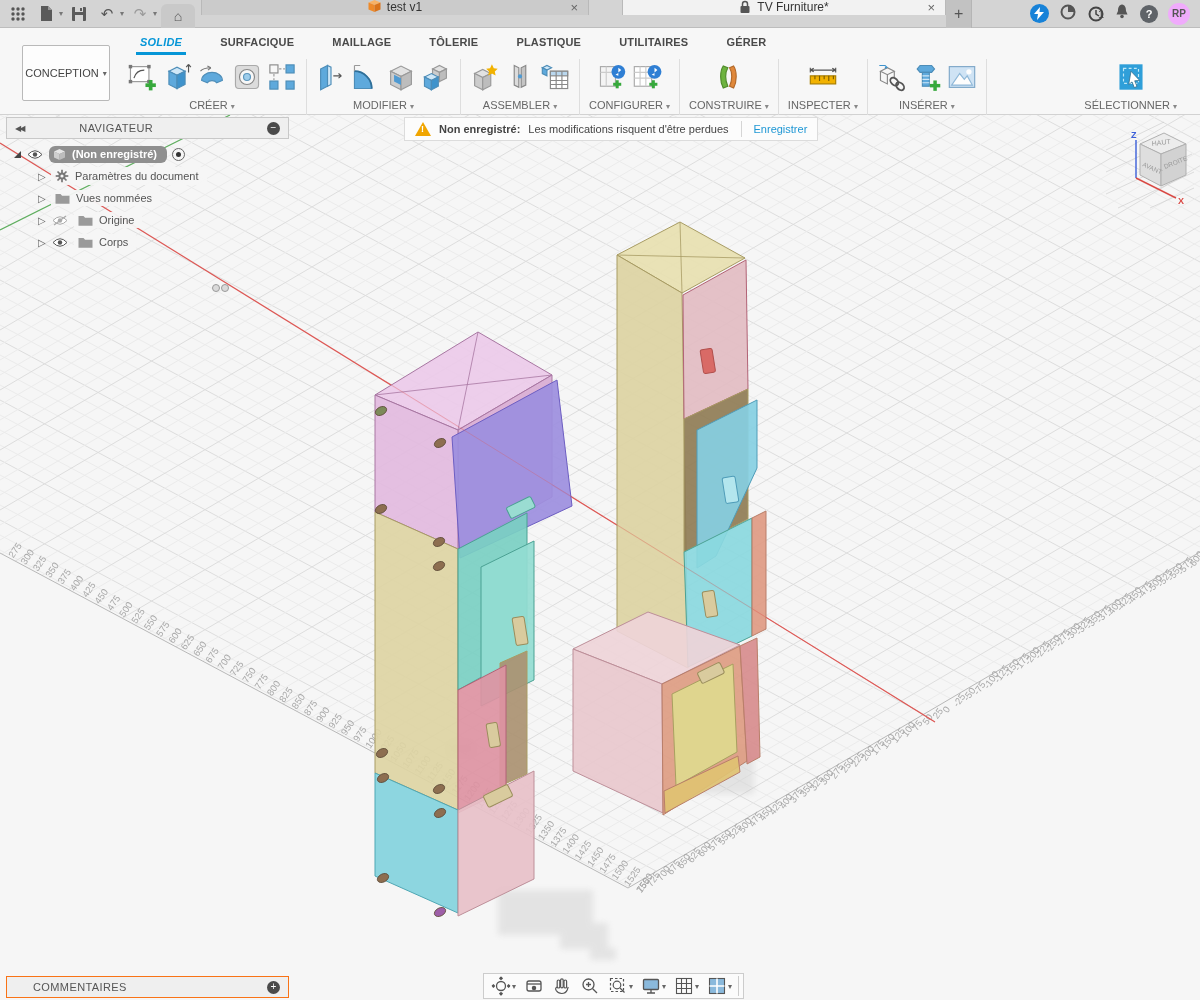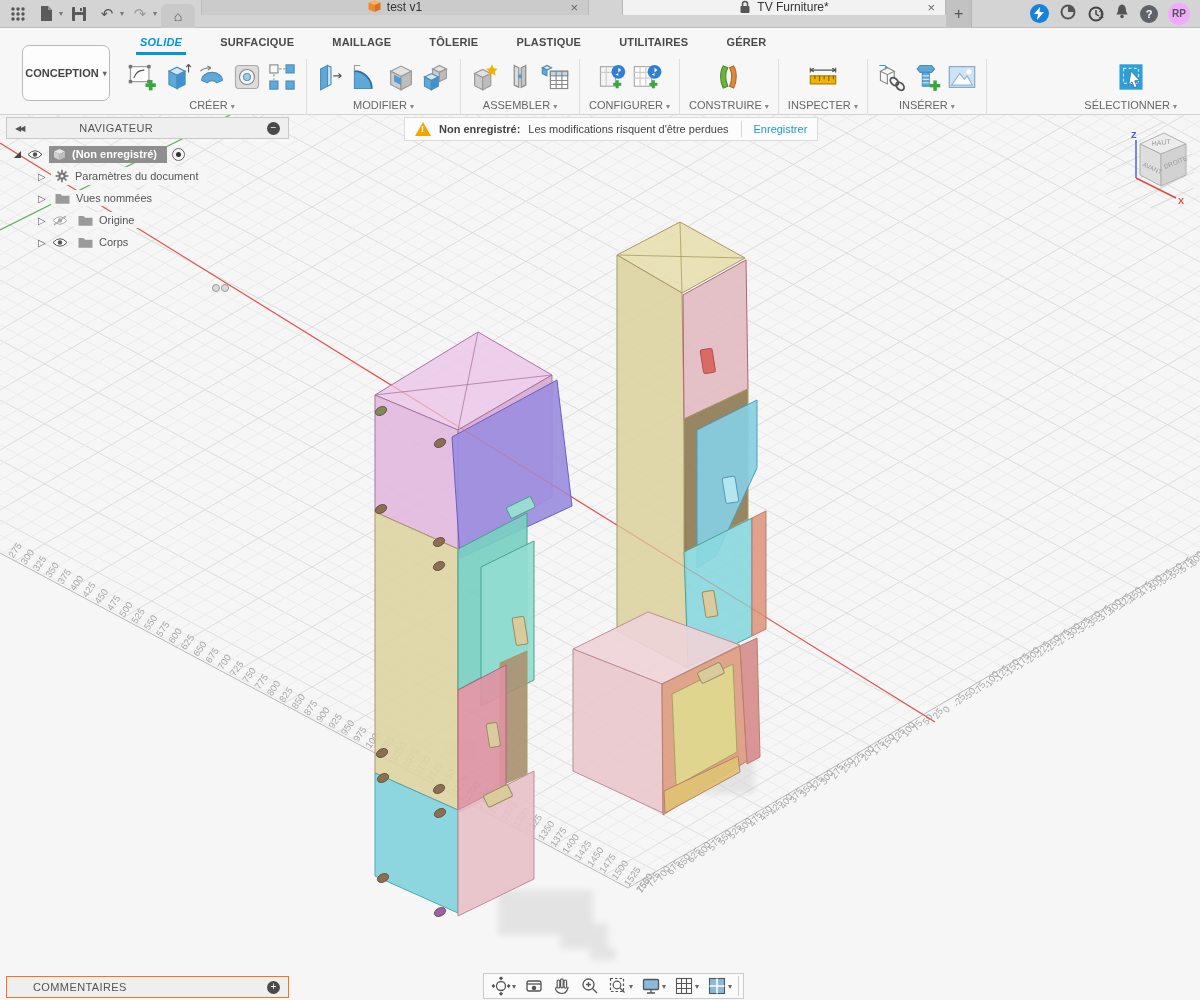--- a/index.html
+++ b/index.html
@@ -24,22 +24,22 @@
   .tb-right{margin-left:auto;display:flex;align-items:center;gap:10px;padding:0 10px;}
   .circle-ic{border-radius:50%;display:flex;align-items:center;justify-content:center;}
   .ext-ic{width:19px;height:19px;background:#1782d8;}
   .help-ic{width:18px;height:18px;background:#5f6368;color:#fff;font-size:11px;font-weight:bold;}
   .avatar{width:22px;height:22px;background:#f0abfc;color:#555;font-size:10px;font-weight:bold;}
   .badge1{font-size:11px;color:#444;margin-left:-7px;}
   
   .ribbon{position:absolute;top:28px;left:0;width:1200px;height:87px;background:#f7f7f7;
     border-bottom:1px solid #d2d2d2;}
   .conception{position:absolute;left:22px;top:17px;width:88px;height:56px;background:#fdfdfd;
-    border:1px solid #b9b9b9;border-radius:7px;display:flex;align-items:center;justify-content:center;
-    gap:4px;font-size:11px;font-weight:bold;color:#444;}
+    border:1px solid #b9b9b9;border-radius:2px;display:flex;align-items:center;justify-content:center;
+    gap:4px;font-size:11px;font-weight:normal;color:#444;}
   .rtabs{position:absolute;left:138px;top:0;height:27px;display:flex;gap:34px;align-items:center;
     font-size:11px;font-weight:bold;color:#4a4a4a;}
   .rtab{position:relative;padding:6px 2px;letter-spacing:.2px;}
   .rtab.active{color:#0696d7;font-style:italic;}
   .rtab.active::after{content:"";position:absolute;left:-2px;right:-2px;bottom:-1px;height:3px;background:#0696d7;}
   .rgroups{position:absolute;left:118px;top:30px;right:14px;height:56px;display:flex;align-items:flex-start;}
   .rgroup{display:flex;flex-direction:column;align-items:center;padding:0 9px;}
   .ricons{display:flex;gap:5px;height:38px;align-items:center;}
   .rlabel{font-size:11px;color:#666;margin-top:3px;white-space:nowrap;}
   .rlabel .crt{font-size:8px;color:#888;}
@@ -65,21 +65,21 @@
     padding:0 8px;gap:8px;letter-spacing:.4px;}
   .navhdr .coll{font-size:8px;color:#555;letter-spacing:-2px;}
   .navhdr .title{flex:1;margin-left:48px;}
   .mini-circle{width:13px;height:13px;border-radius:50%;background:#4a4a4a;color:#fff;font-size:10px;
     display:flex;align-items:center;justify-content:center;line-height:1;}
   .ntree{margin-top:4px;}
   .nrow{height:22px;display:flex;align-items:center;gap:5px;}
   .tri-exp{width:0;height:0;border-bottom:7px solid #444;border-left:7px solid transparent;margin-left:8px;}
   .tri-col{color:#666;font-size:10px;margin-left:32px;width:8px;}
   .nchip{display:flex;align-items:center;gap:6px;background:rgba(246,246,246,.95);padding:2px 8px 2px 4px;}
-  .rootchip{background:#8f8f8f;color:#fff;font-weight:bold;padding:2px 10px 2px 4px;}
+  .rootchip{background:#8f8f8f;color:#fff;font-weight:bold;padding:2px 10px 2px 4px;border-radius:6px;}
   .radio{width:13px;height:13px;border-radius:50%;border:1px solid #666;background:#f6f6f6;
     display:flex;align-items:center;justify-content:center;}
   .radio i{width:5px;height:5px;border-radius:50%;background:#333;}
   .eyewrap{width:18px;display:flex;justify-content:center;}
   
   .comments{position:absolute;left:6px;bottom:2px;width:283px;height:22px;background:#efefef;
     border:1px solid #f97316;display:flex;align-items:center;padding:0 8px;font-size:11px;color:#555;
     letter-spacing:.4px;}
   .comments .title{flex:1;margin-left:18px;}
   .navtools{position:absolute;left:483px;bottom:1px;height:26px;background:#fbfbfb;border:1px solid #cccccc;

